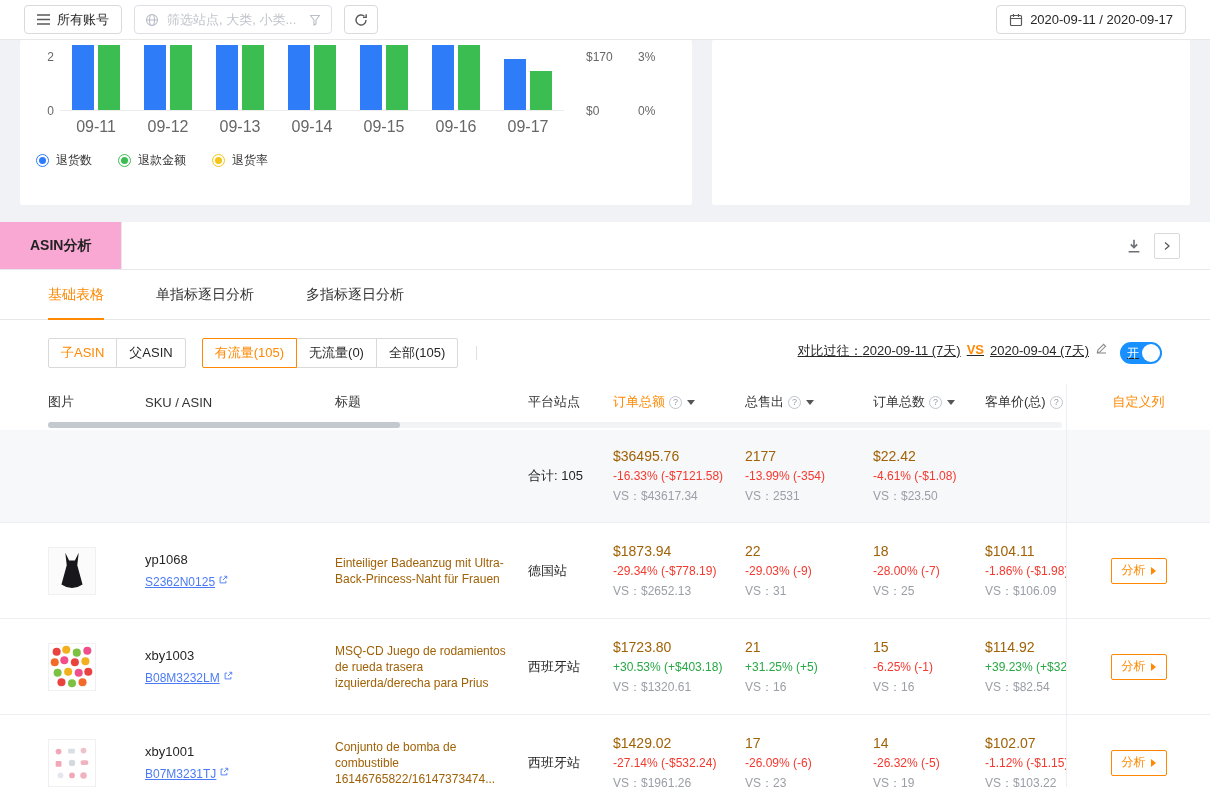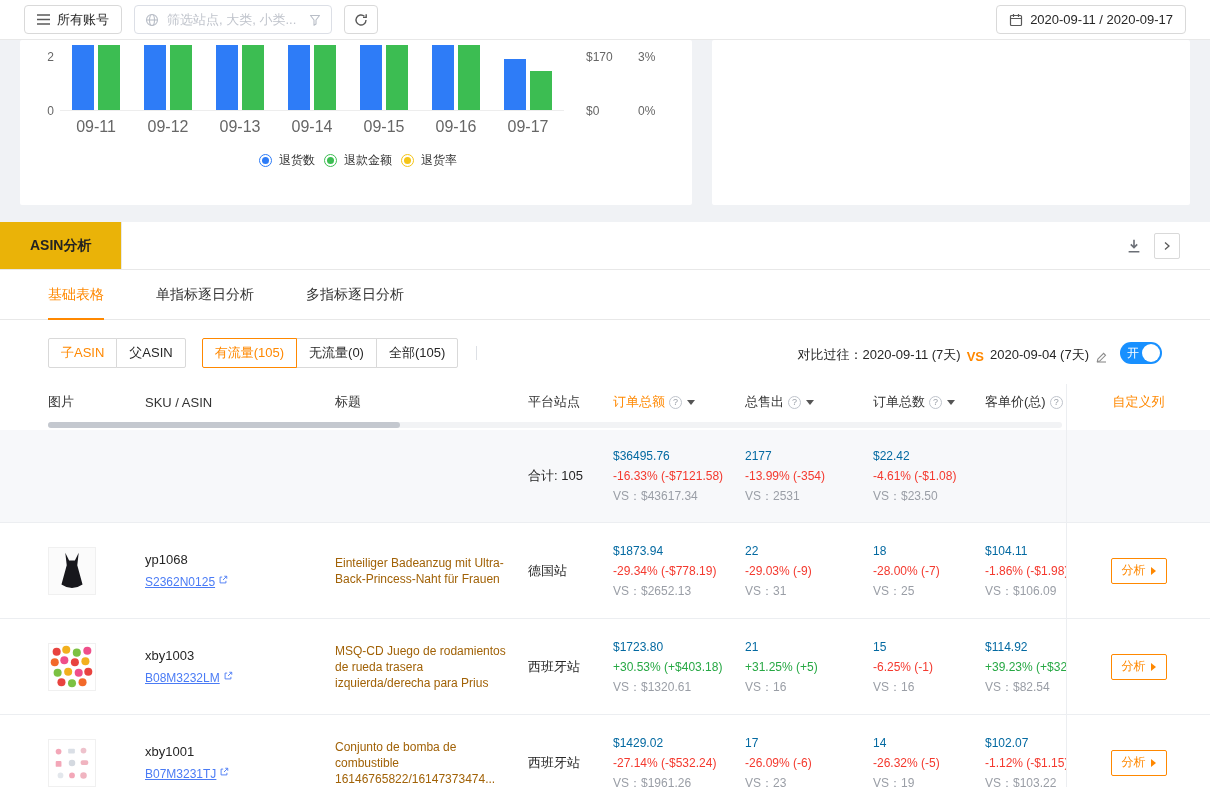--- a/index.html
+++ b/index.html
@@ -23,30 +23,30 @@
   .card{background:#fff;border-radius:2px;}
   .chart-card{width:672px;position:relative;overflow:hidden;}
   .right-card{flex:1;}
   .tick{position:absolute;font-size:12px;color:#666;}
   .bars-area{position:absolute;left:40px;top:6px;width:504px;}
   .bars-row{display:flex;height:65px;align-items:flex-end;border-bottom:1px solid #ededed;}
   .bar-group{width:72px;display:flex;justify-content:center;align-items:flex-end;gap:4px;height:100%;}
   .bar{width:22px;}
   .x-labels{display:flex;margin-top:7px;}
   .x-label{width:72px;text-align:center;font-size:16px;color:#666;}
-  .legend{position:absolute;left:4px;right:0;top:112px;display:flex;justify-content:center;gap:9px;}
+  .legend{position:absolute;left:16px;right:0;top:112px;display:flex;gap:26px;}
   .legend-item{display:flex;align-items:center;gap:7px;font-size:12px;color:#333;cursor:pointer;}
   .l-dot{width:13px;height:13px;border-radius:50%;border:1.5px solid;display:inline-flex;align-items:center;justify-content:center;flex:0 0 auto;}
   .l-dot span{width:7px;height:7px;border-radius:50%;display:block;}
 
   
   .main{background:#fff;min-height:565px;}
   .tabs-bar{display:flex;height:48px;border-bottom:1px solid var(--border);align-items:stretch;}
   .tabs-list{display:flex;align-items:stretch;}
-  .tab{display:flex;align-items:center;padding:0 30px;font-size:14px;color:#595959;border-right:1px solid var(--border);cursor:pointer;background:#eab308;}
+  .tab{display:flex;align-items:center;padding:0 30px;font-size:14px;color:#595959;border-right:1px solid var(--border);cursor:pointer;background:#f9a8d4;}
   .tab.active{color:#222;font-weight:700;}
   .tab-actions{margin-left:auto;display:flex;align-items:center;gap:12px;padding-right:30px;}
   .icon-plain{display:inline-flex;cursor:pointer;}
   .icon-box{width:26px;height:26px;border:1px solid #d9d9d9;border-radius:2px;display:inline-flex;align-items:center;justify-content:center;background:#fff;cursor:pointer;}
 
   .subtabs{display:flex;gap:52px;padding:0 48px;height:50px;border-bottom:1px solid var(--border);align-items:stretch;}
   .subtab{display:flex;align-items:center;font-size:14px;color:#333;cursor:pointer;position:relative;}
   .subtab.active{color:var(--orange);}
   .subtab.active::after{content:"";position:absolute;left:0;right:0;bottom:-1px;height:2px;background:var(--orange);}
 
@@ -54,42 +54,42 @@
   .grp{display:inline-flex;}
   .gbtn{height:30px;padding:0 12px;border:1px solid #d9d9d9;background:#fff;font-size:13px;color:#262626;display:inline-flex;align-items:center;cursor:pointer;margin-left:-1px;font-family:inherit;}
   .gbtn:first-child{margin-left:0;border-radius:2px 0 0 2px;}
   .gbtn:last-child{border-radius:0 2px 2px 0;}
   .gbtn.on{color:var(--orange);}
   .grp.traffic{margin-left:16px;}
   .grp.traffic .gbtn.on{border-color:var(--orange);position:relative;z-index:1;}
   .vdiv{width:1px;height:14px;background:#dde0e5;margin:0 18px;}
   .metric-filter{width:272px;height:30px;border:1px solid #dcdfe6;border-radius:4px;background:#fff;display:flex;align-items:center;gap:8px;padding:0 10px;color:#c0c4cc;font-size:13px;cursor:pointer;}
   .metric-filter .mf-funnel{margin-left:auto;display:inline-flex;}
-  .compare{margin-left:auto;display:flex;align-items:flex-end;font-size:13px;color:#262626;}
+  .compare{margin-left:auto;display:flex;align-items:flex-start;font-size:13px;color:#262626;text-decoration:underline;}
   .compare .vs{color:var(--orange);font-weight:700;margin:0 6px;}
   .compare .edit{margin-left:6px;display:inline-flex;cursor:pointer;}
   .switch{width:42px;height:22px;border-radius:11px;background:var(--blue);position:relative;margin-left:12px;cursor:pointer;display:flex;align-items:center;border:none;}
   .switch .sw-txt{color:#fff;font-size:12px;margin-left:7px;font-family:inherit;}
   .switch .knob{position:absolute;top:2px;right:2px;width:18px;height:18px;background:#fff;border-radius:50%;}
 
   
   .table-wrap{position:relative;margin-top:16px;}
   .scroll-area{width:1066px;overflow:hidden;}
   .t-inner{width:1135px;}
   .trow{display:grid;grid-template-columns:97px 190px 193px 85px 132px 128px 112px 150px;padding-left:48px;align-items:center;}
   .t-header{height:36px;}
   .hcell{display:flex;align-items:center;gap:4px;font-size:13px;color:#333;}
   .h-label.hl{color:var(--orange);}
   .q-icon{width:13px;height:13px;border:1px solid #bfc4cc;border-radius:50%;color:#9aa0a8;font-size:9px;display:inline-flex;align-items:center;justify-content:center;flex:0 0 auto;cursor:pointer;}
   .caret{width:0;height:0;border-left:4px solid transparent;border-right:4px solid transparent;border-top:5px solid #555;margin-left:1px;cursor:pointer;}
   .hscroll{height:6px;width:1014px;margin:2px 0 2px 48px;background:#f2f3f5;border-radius:3px;position:relative;cursor:pointer;}
   .hscroll .thumb{position:absolute;left:0;top:0;height:6px;width:352px;background:#c4c8cf;border-radius:3px;cursor:grab;}
   .t-summary{background:#f7f8fa;height:92px;}
   .t-row{height:96px;border-top:1px solid #eceef1;}
-  .m-val{font-size:12px;color:#0369a1;line-height:20px;}
+  .m-val{font-size:14px;color:#a16207;line-height:20px;}
   .m-chg{font-size:12px;line-height:20px;white-space:nowrap;}
   .m-chg.down{color:var(--red);}
   .m-chg.up{color:var(--green);}
   .m-vs{font-size:12px;color:#9a9ea6;line-height:20px;white-space:nowrap;}
   .cell.site{font-size:13px;color:#262626;}
   .sku{font-size:13px;color:#262626;margin-bottom:7px;}
   .asin-link{color:var(--link);font-size:12px;text-decoration:underline;display:inline-flex;align-items:flex-start;gap:3px;cursor:pointer;}
   .cell.title{font-size:12px;line-height:16px;color:#a16207;padding-right:16px;max-height:48px;overflow:hidden;}
   .thumb-img{width:48px;height:48px;border:1px solid #f0f0f0;background:#fff;cursor:pointer;}
   .thumb-img svg{display:block;width:100%;height:100%;}

